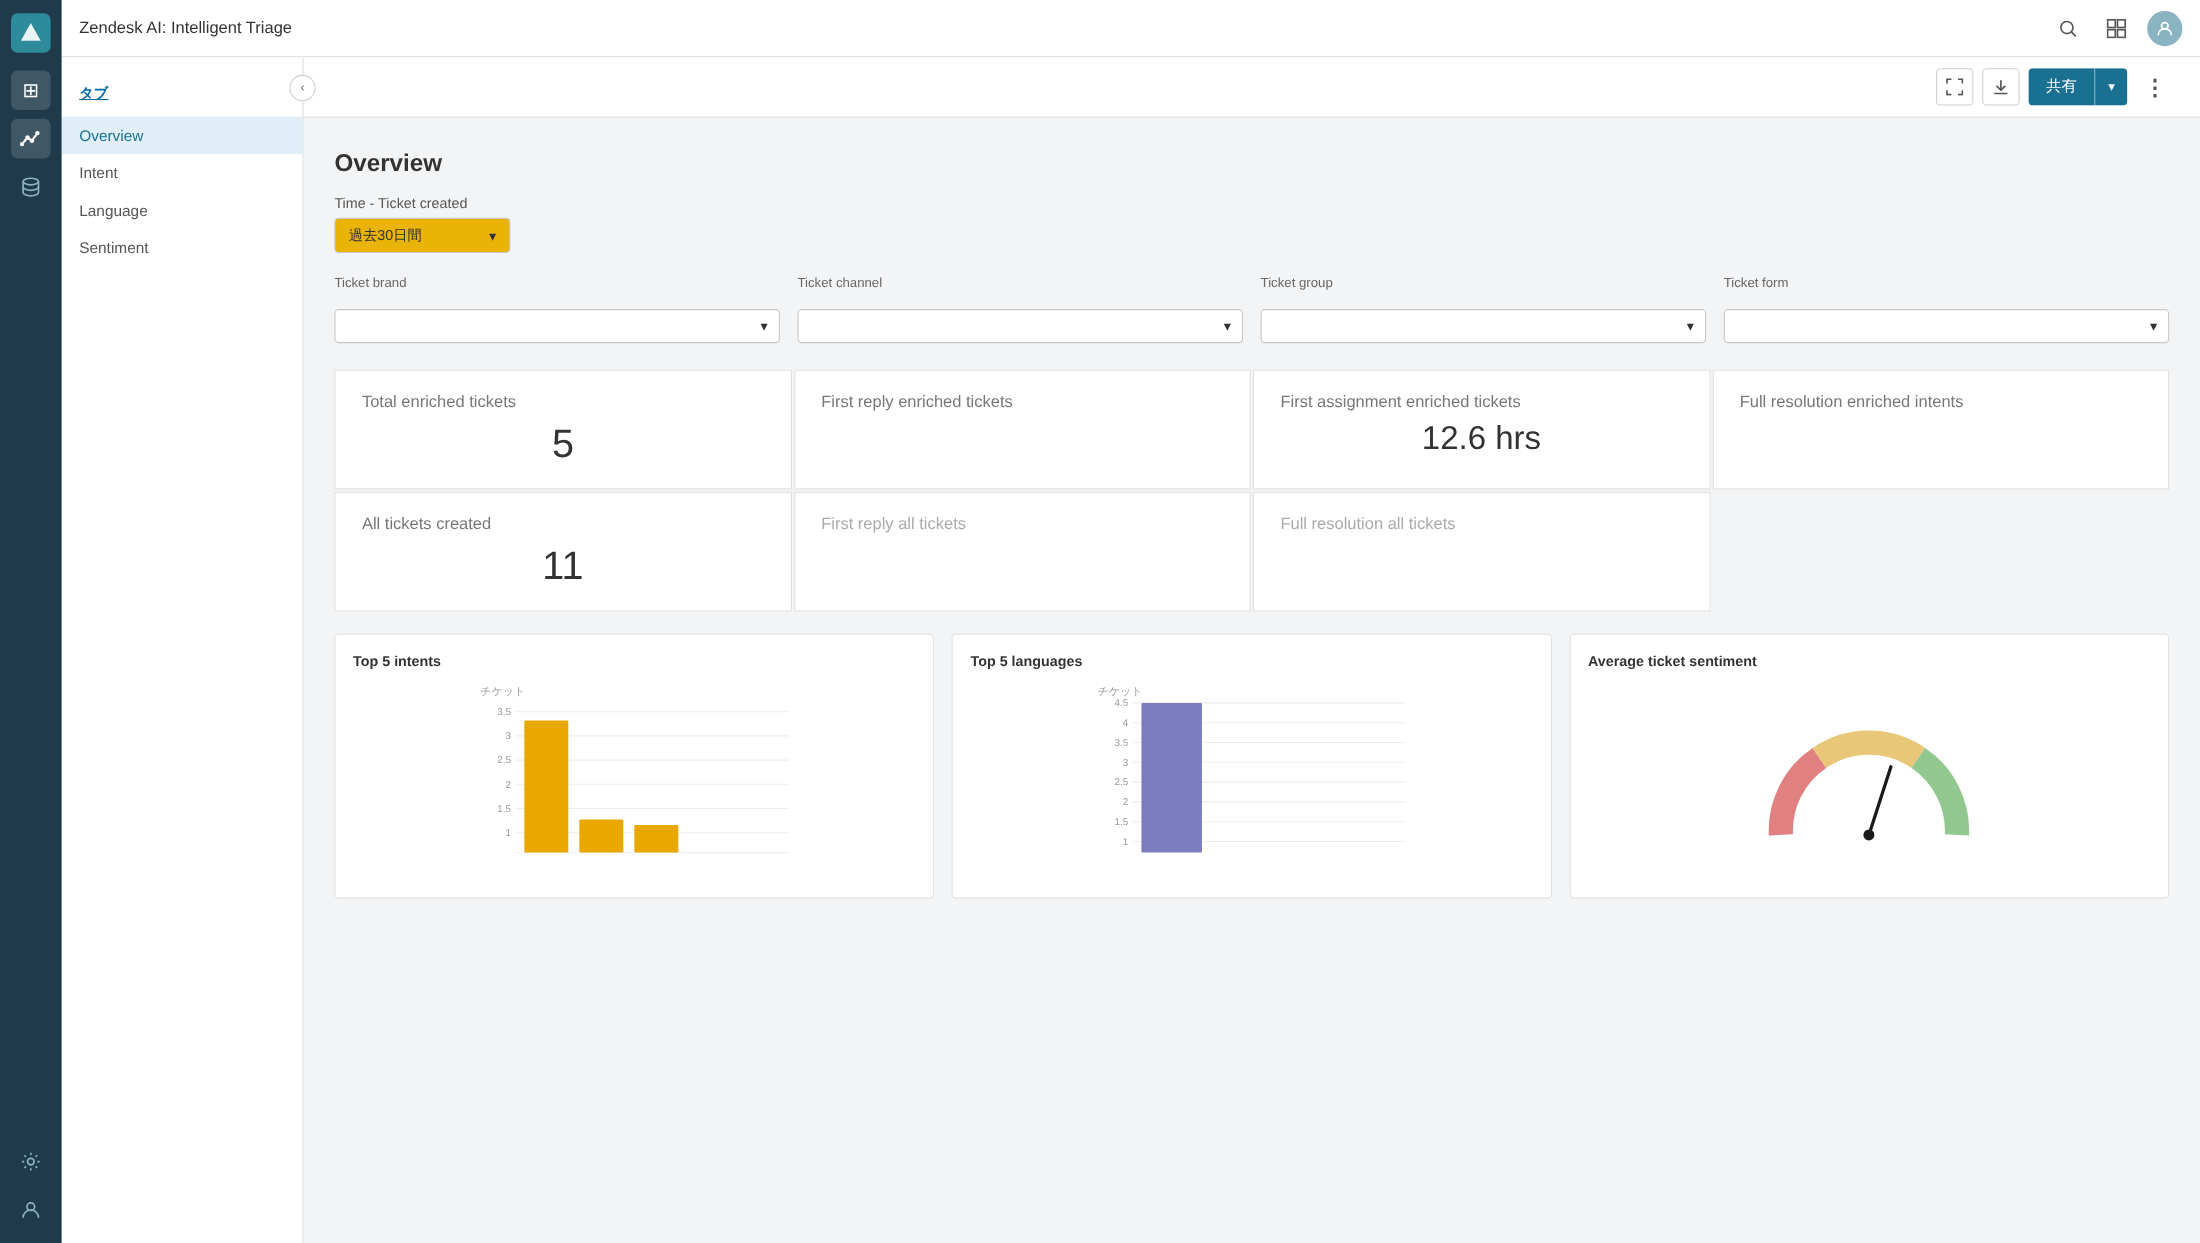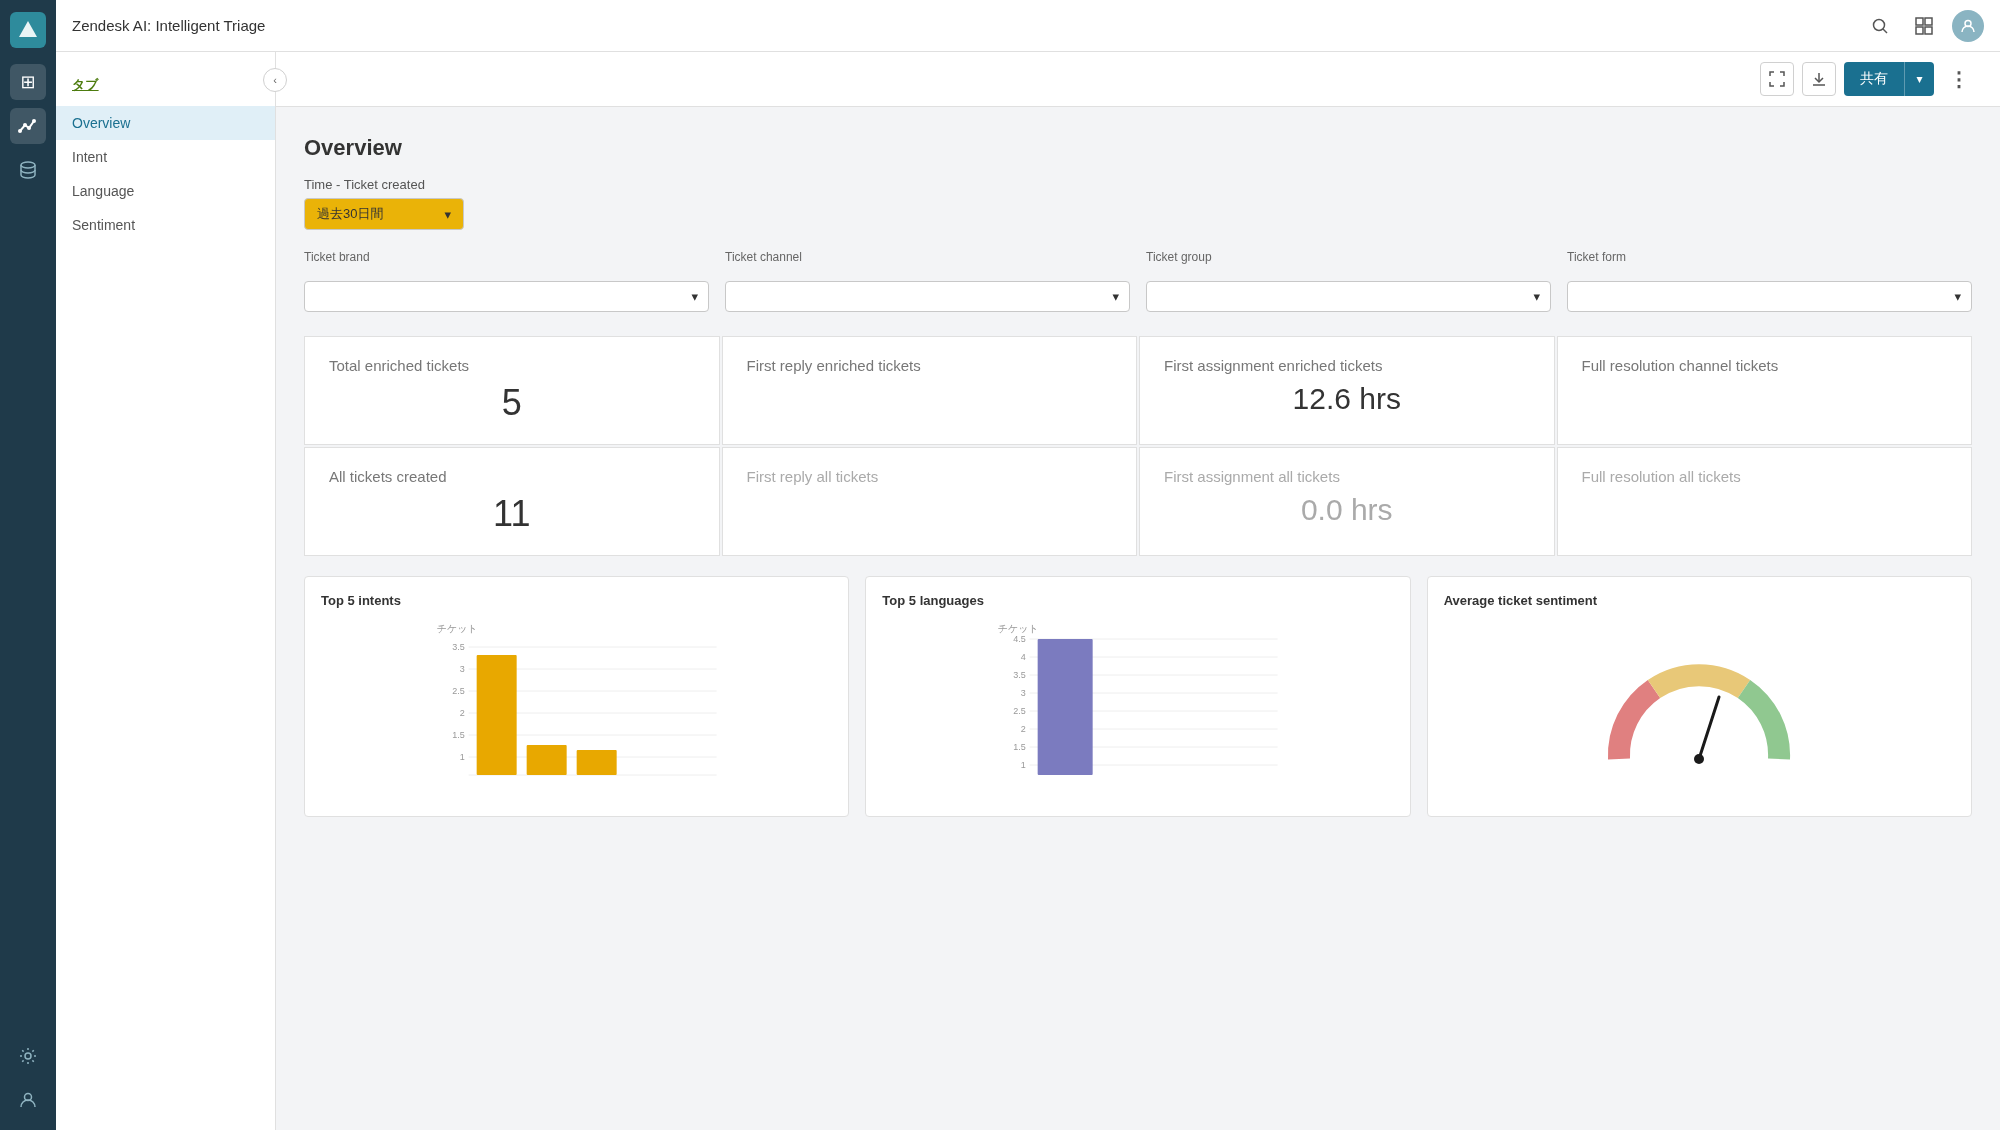--- a/index.html
+++ b/index.html
@@ -84,21 +84,21 @@
       padding-top: 52px;
       flex-shrink: 0;
       position: relative;
     }
     .sidebar-inner {
       padding: 16px 0;
     }
     .sidebar-section-label {
       font-size: 13px;
       font-weight: 600;
-      color: #4d7c0f;
+      color: #0369a1;
       padding: 8px 16px 12px;
       text-decoration: underline;
     }
     .sidebar-item {
       padding: 9px 16px;
       font-size: 14px;
       color: #555;
       cursor: pointer;
       border-radius: 0;
     }
@@ -466,37 +466,33 @@
       </div>
       <div class="metric-card">
         <div class="metric-card-label">First reply enriched tickets</div>
         <div class="metric-card-value muted"></div>
       </div>
       <div class="metric-card">
         <div class="metric-card-label">First assignment enriched tickets</div>
         <div class="metric-card-value medium">12.6 hrs</div>
       </div>
       <div class="metric-card">
-        <div class="metric-card-label">Full resolution channel tickets</div>
+        <div class="metric-card-label">Full resolution enriched intents</div>
         <div class="metric-card-value muted"></div>
       </div>
     </div>
 
     <div class="metrics-row">
       <div class="metric-card">
         <div class="metric-card-label">All tickets created</div>
         <div class="metric-card-value">11</div>
       </div>
       <div class="metric-card">
         <div class="metric-card-label muted" style="color:#aaa;">First reply all tickets</div>
         <div class="metric-card-value muted"></div>
-      </div>
-      <div class="metric-card">
-        <div class="metric-card-label" style="color:#aaa;">First assignment all tickets</div>
-        <div class="metric-card-value muted medium">0.0 hrs</div>
       </div>
       <div class="metric-card">
         <div class="metric-card-label" style="color:#aaa;">Full resolution all tickets</div>
         <div class="metric-card-value muted"></div>
       </div>
     </div>
 
     <div class="charts-row">
 
       <div class="chart-card">

